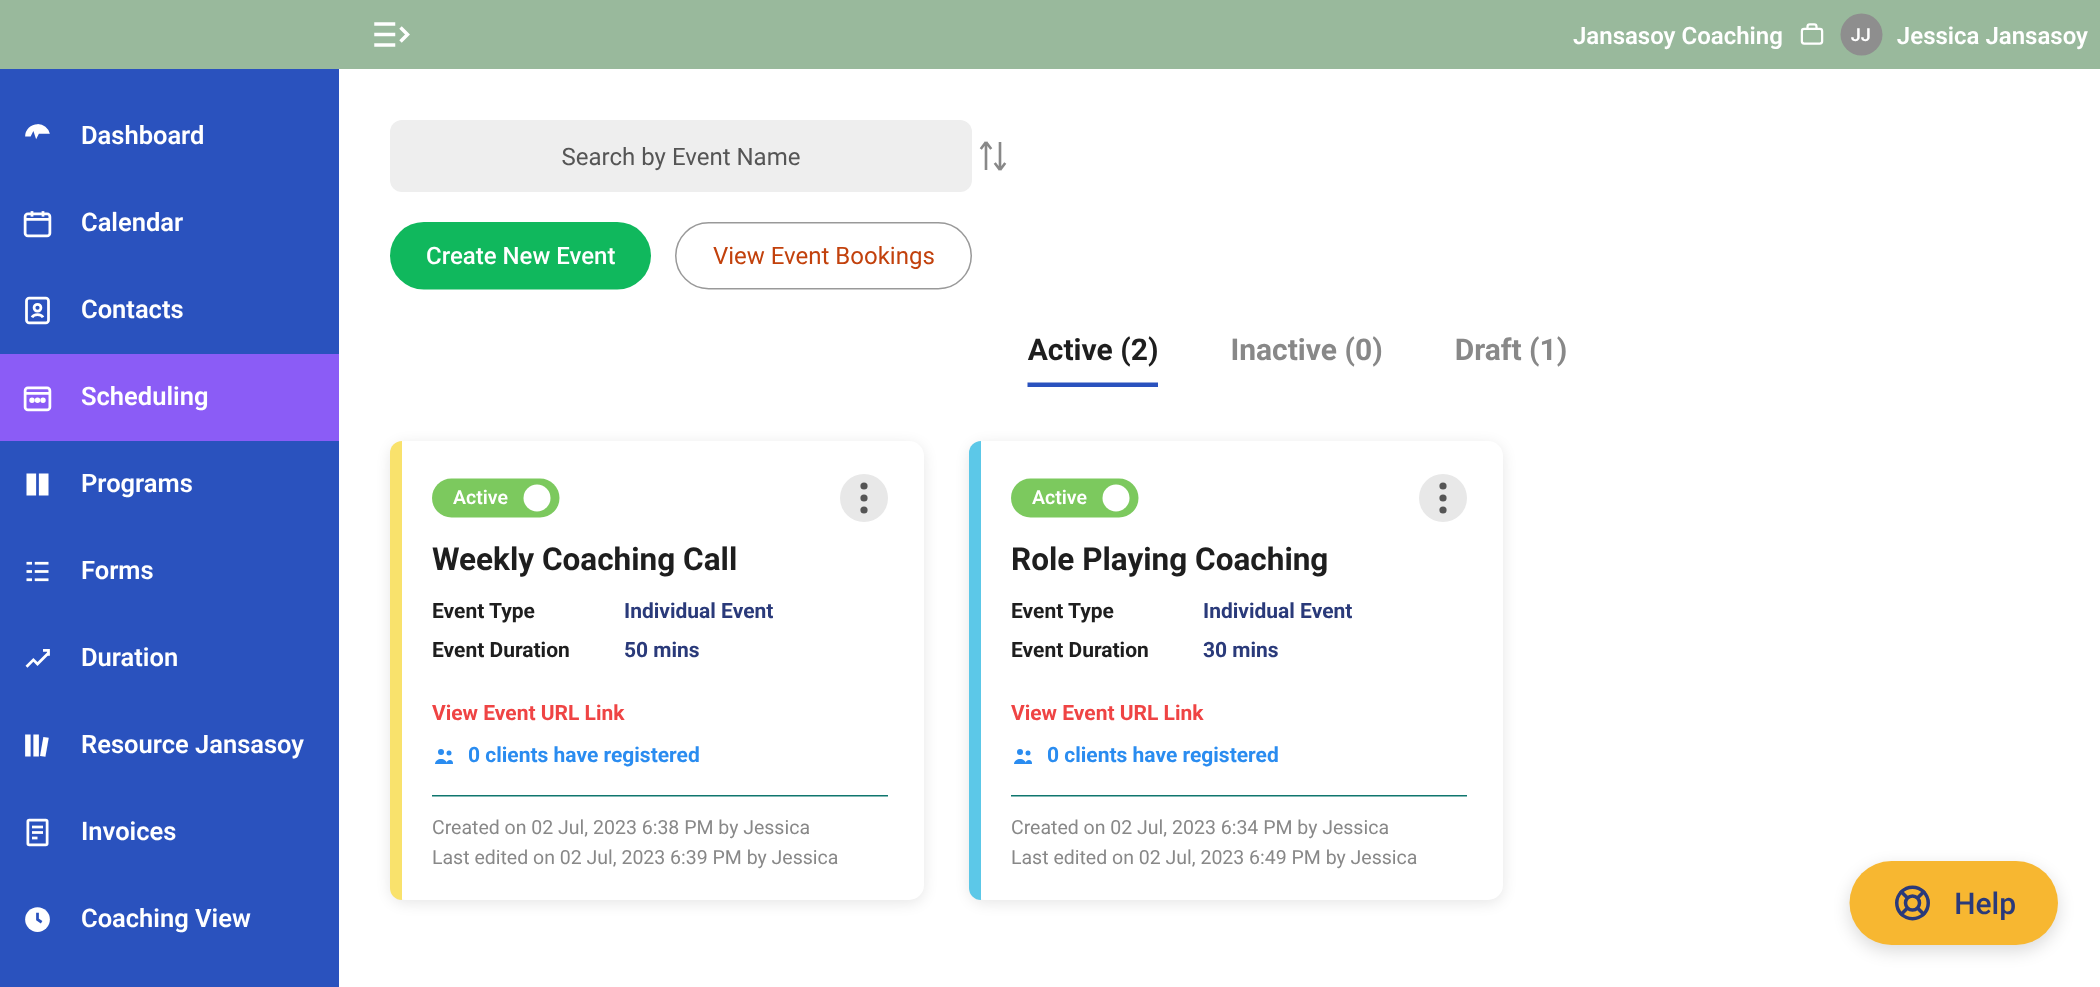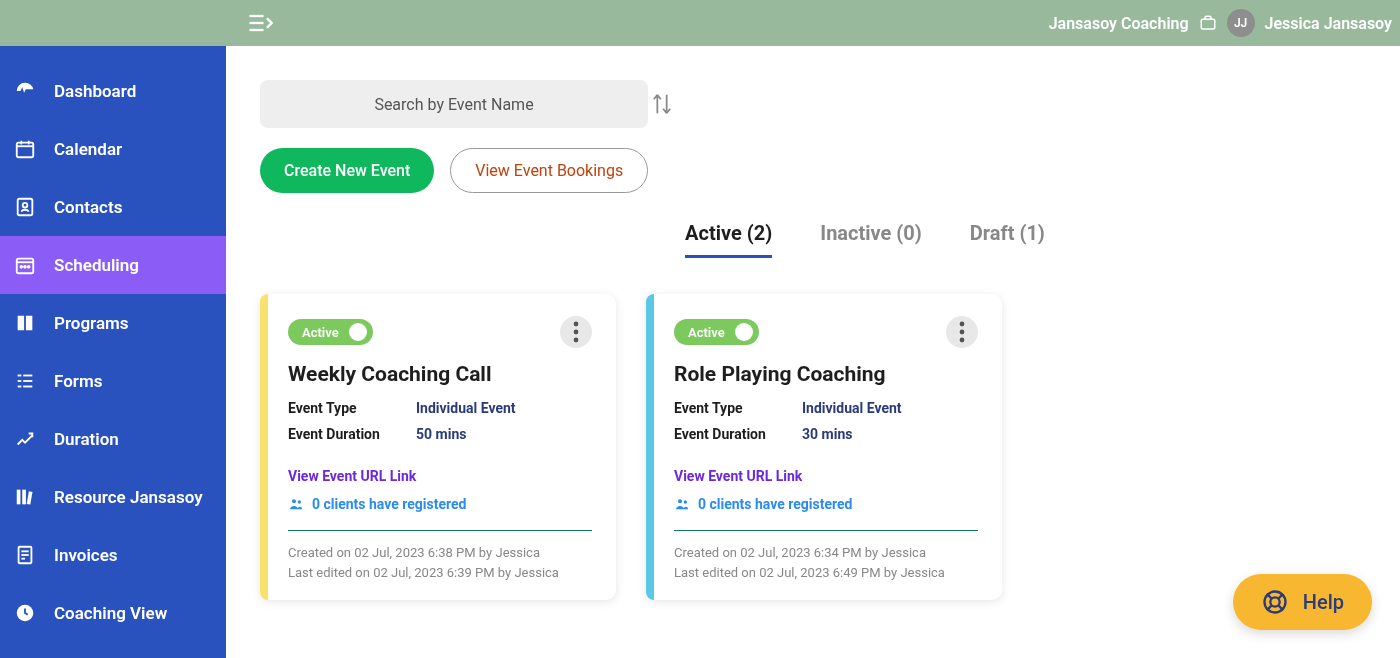--- a/index.html
+++ b/index.html
@@ -33,21 +33,21 @@
 .card-blue .card-accent{background:#5cc8e8}
 .card-head{display:flex;justify-content:space-between;align-items:center;margin-bottom:14px}
 .status-toggle{display:flex;align-items:center;background:#7cc95e;border-radius:14px;padding:4px 6px 4px 14px;gap:10px}
 .status-toggle span{color:#fff;font-size:13px;font-weight:600}
 .toggle-knob{width:18px;height:18px;background:#fff;border-radius:50%}
 .dots-btn{width:32px;height:32px;border-radius:50%;background:#e8e8e8;display:flex;align-items:center;justify-content:center;cursor:pointer;color:#555}
 .card-title{font-size:21px;font-weight:700;color:#1e1e1e;margin-bottom:14px}
 .card-row{display:flex;margin-bottom:10px}
 .card-label{width:128px;font-size:14px;font-weight:700;color:#1e1e1e}
 .card-value{font-size:14px;font-weight:700;color:#2a3a7a}
-.card-link{font-size:14px;font-weight:700;color:#6d28d9;margin-top:26px;margin-bottom:12px;cursor:pointer}
+.card-link{font-size:14px;font-weight:700;color:#ef4444;margin-top:26px;margin-bottom:12px;cursor:pointer}
 .card-clients{display:flex;align-items:center;gap:8px;color:#2a8cf0;font-size:14px;font-weight:700;cursor:pointer;margin-bottom:18px}
 .card-meta{border-top:1px solid #0f766e;padding-top:12px;font-size:13px;color:#888;line-height:1.5}
 .help-btn{position:absolute;bottom:28px;right:28px;background:#f7b731;border-radius:30px;padding:14px 28px;display:flex;align-items:center;gap:14px;cursor:pointer;box-shadow:0 4px 12px rgba(0,0,0,0.15)}
 .help-btn span{font-size:20px;font-weight:500;color:#2a3a7a}
 .help-icon{width:28px;height:28px}
 svg{width:100%;height:100%}
 </style>
 </head>
 <body>
 

